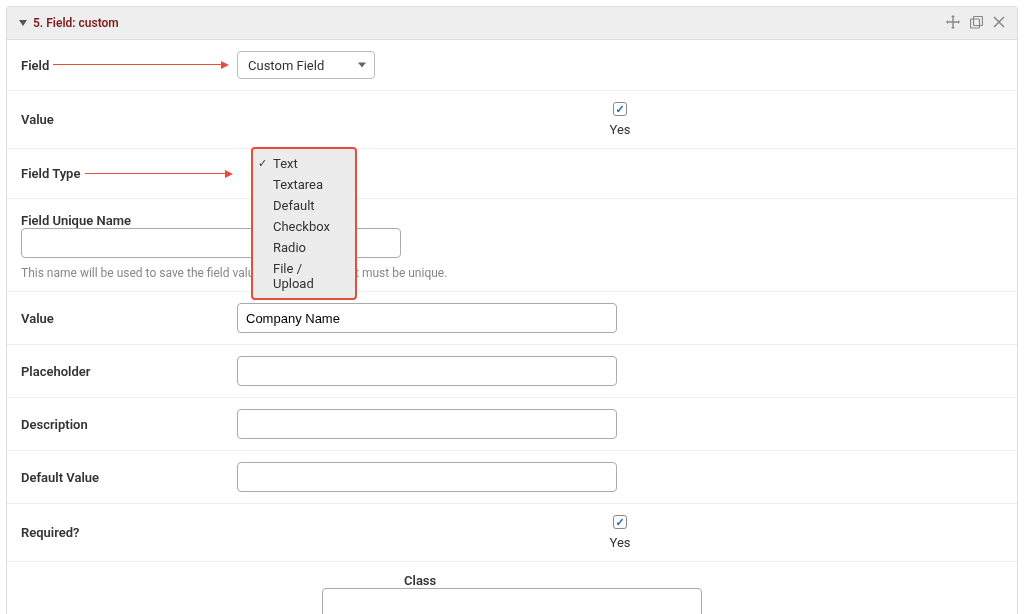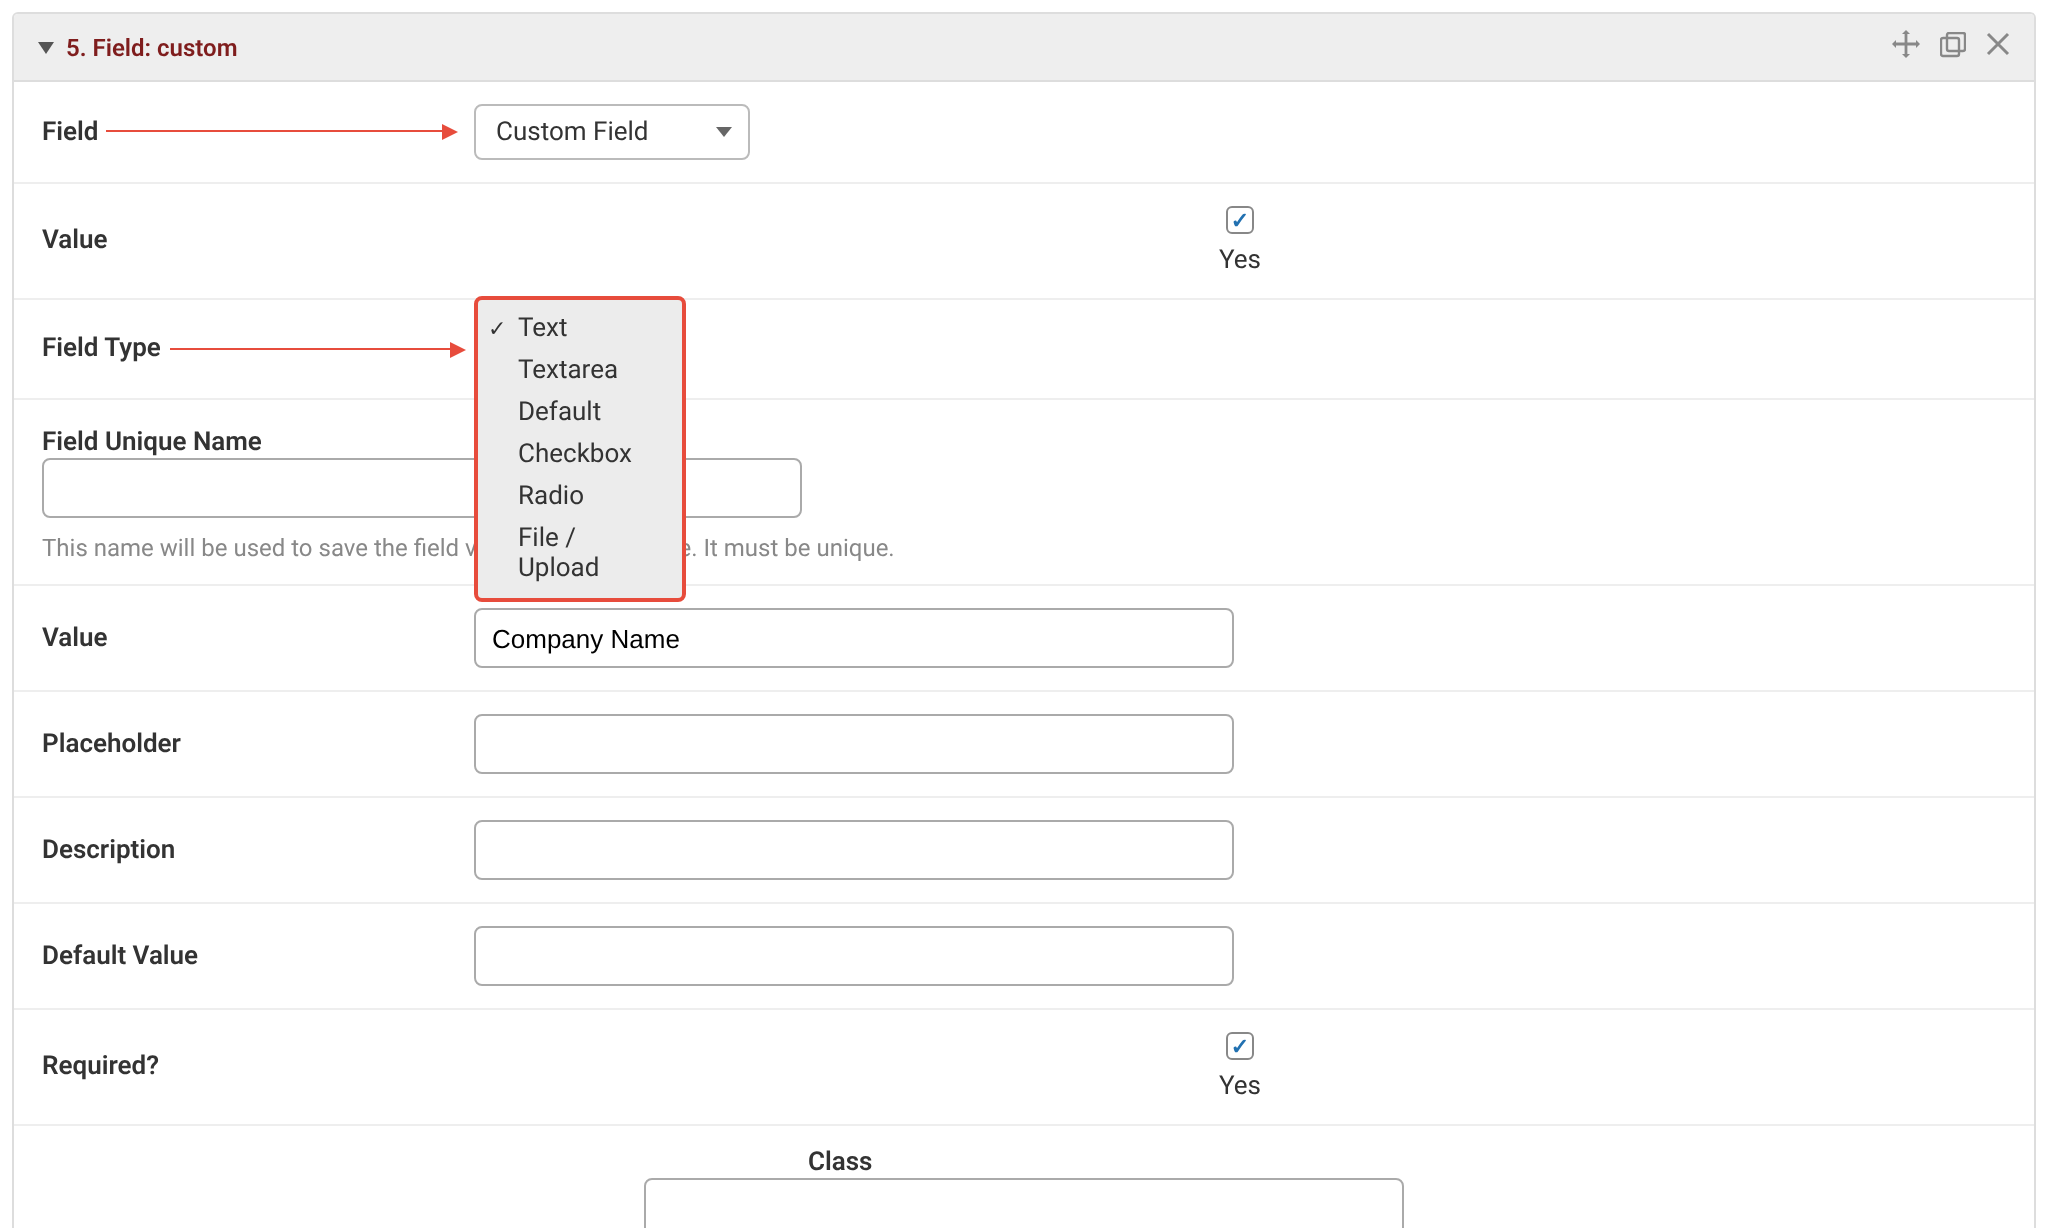--- a/index.html
+++ b/index.html
@@ -140,21 +140,21 @@
       background: #fff;
     }
     .help-text {
       color: #888;
       font-size: 12px;
       padding-left: 106px;
       margin-top: 2px;
     }
     .dropdown-menu {
       position: absolute;
-      left: 230px;
+      left: 244px;
       top: 107px;
       width: 106px;
       background: #ececec;
       border: 2px solid #e74c3c;
       border-radius: 4px;
       padding: 4px 0;
       z-index: 20;
     }
     .dropdown-item {
       padding: 3px 10px 3px 20px;

